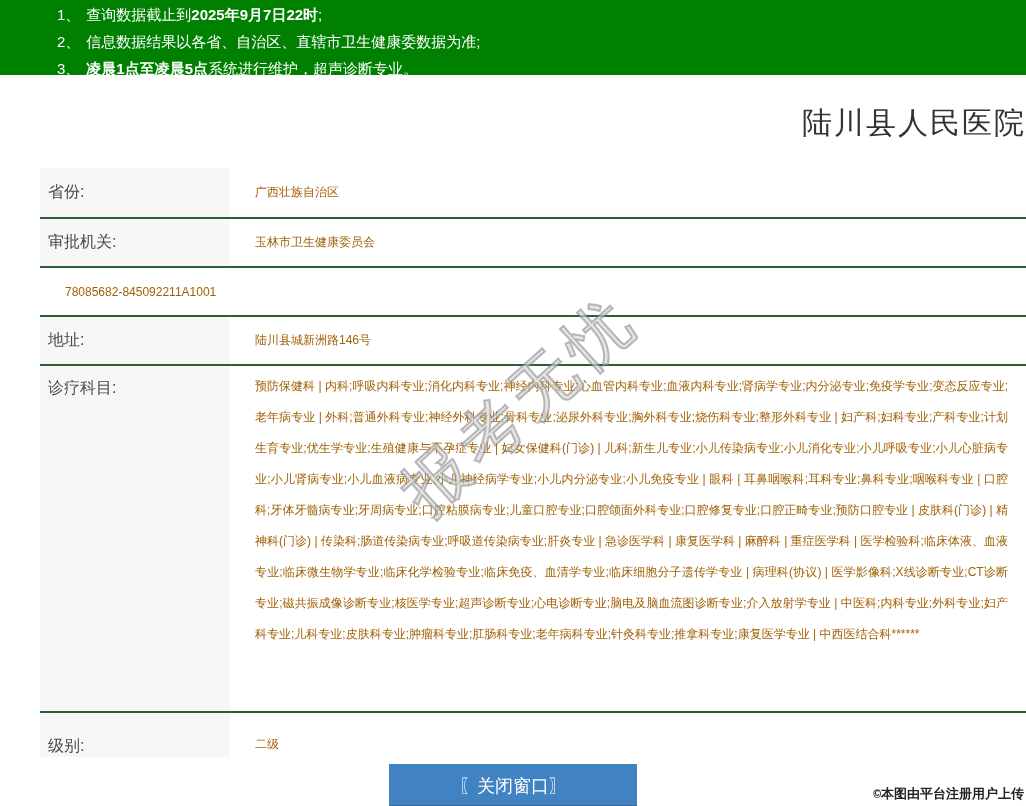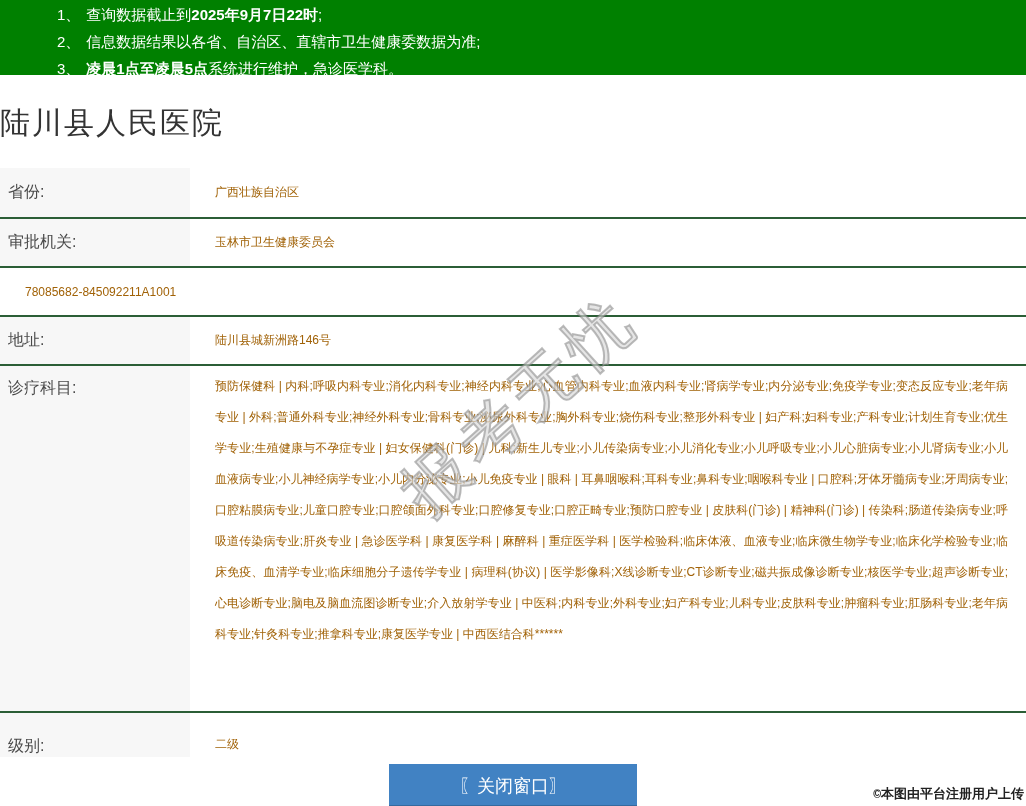--- a/index.html
+++ b/index.html
@@ -17,30 +17,30 @@
     line-height: 27px;
     overflow: hidden;
   }
   .notice-line { white-space: nowrap; }
   .notice-line .num { margin-right: 6px; }
   .notice-line b { font-weight: bold; }
 
   
   .page-title {
     margin-top: 28px;
-    text-align: left;
+    text-align: right;
     font-size: 30px;
     font-weight: normal;
     color: #333333;
     letter-spacing: 2px;
   }
 
   
   .info-table { margin-top: 24px; width: 100%; }
-  .row { display: flex; min-height: 49px; }
+  .row { display: flex; min-height: 49px; margin-left: 40px; }
   .row + .row { border-top: 2px solid #2b5e36; }
   .cell-label {
     width: 190px;
     flex: 0 0 190px;
     background: #f7f7f7;
     color: #4a4a4a;
     font-size: 16px;
     padding: 0 8px 0 8px;
     display: flex;
     align-items: center;
@@ -116,21 +116,21 @@
 <body>
 
 <div class="notice-bar">
   <div class="notice-line">
     <span class="num">1、</span><span>查询数据截止到</span><b>2025年9月7日22时</b><span>;</span>
   </div>
   <div class="notice-line">
     <span class="num">2、</span><span>信息数据结果以各省、自治区、直辖市卫生健康委数据为准;</span><b></b><span></span>
   </div>
   <div class="notice-line">
-    <span class="num">3、</span><span></span><b>凌晨1点至凌晨5点</b><span>系统进行维护，急诊医学科。</span>
+    <span class="num">3、</span><span></span><b>凌晨1点至凌晨5点</b><span>系统进行维护，超声诊断专业。</span>
   </div>
 </div>
 
 <h1 class="page-title">陆川县人民医院</h1>
 
 <div class="info-table">
   <div class="row">
     <div class="cell-label">省份:</div>
     <div class="cell-value">广西壮族自治区</div>
   </div>

